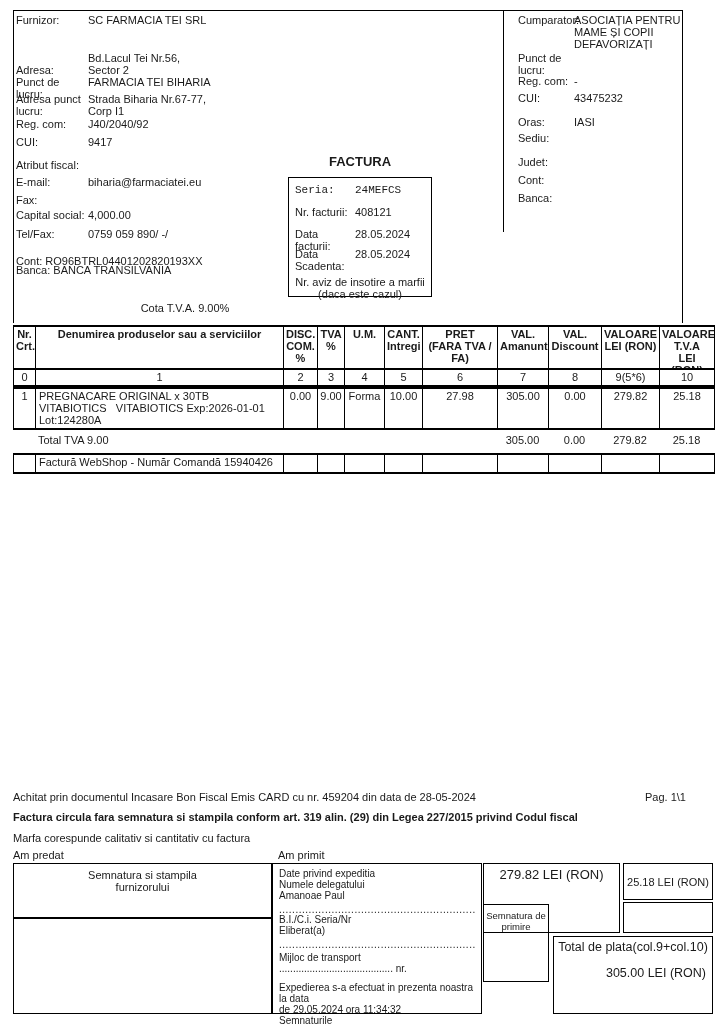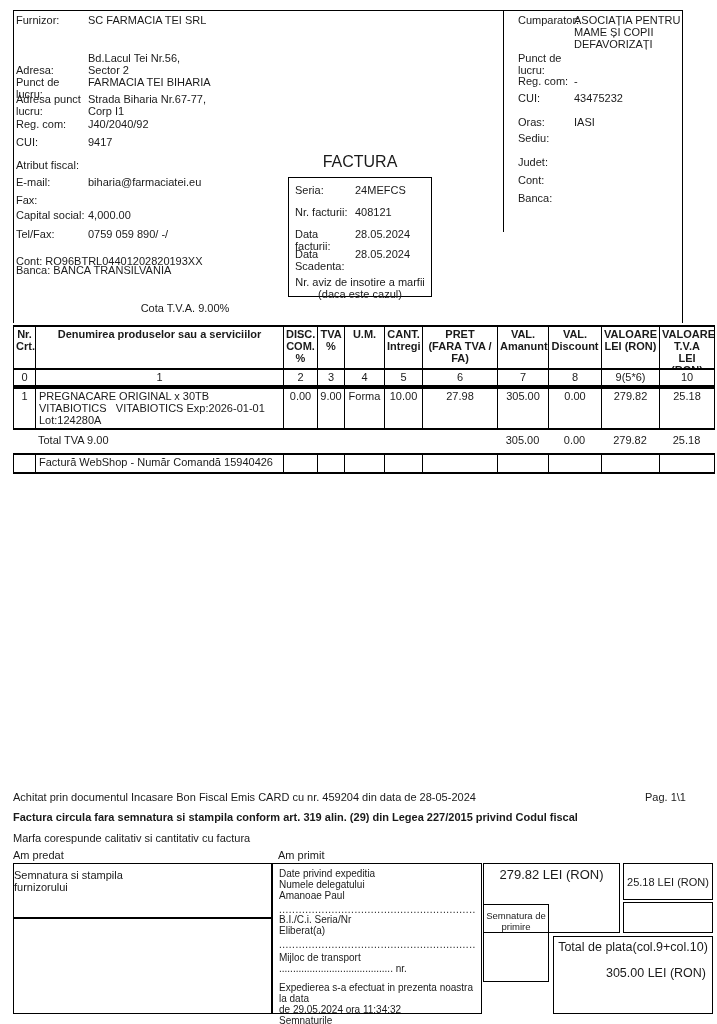--- a/index.html
+++ b/index.html
@@ -15,21 +15,21 @@
 
   .frow { position:absolute; display:flex; line-height:12px; }
   .frow .lab { white-space:pre-line; }
   .frow .val { white-space:pre-wrap; }
   .labL { width:72px; flex:none; }
   .labR { width:56px; flex:none; }
   .cota { position:absolute; left:60px; top:302px; width:250px; text-align:center; }
 
   
   .inv-title { position:absolute; left:260px; top:156px; width:200px; text-align:center;
-               font-weight:normal; font-size:16px; }
+               font-weight:bold; font-size:13px; }
   .invbox { position:absolute; left:288px; top:177px; width:144px; height:120px; border:1px solid #000; }
   .invrow { position:absolute; left:6px; display:flex; }
   .invrow .lab { width:60px; flex:none; white-space:pre-line; }
   .aviz { position:absolute; left:0; width:100%; text-align:center; line-height:12px; }
 
   
   .trow { display:grid; grid-template-columns:22px 248px 34px 27px 40px 38px 75px 51px 53px 58px 55px; }
   .tc { border-right:1px solid #000; padding:1px 2px; text-align:center; white-space:pre-line;
         overflow:hidden; }
   .tc.name { text-align:left; white-space:pre-wrap; padding-left:3px; }
@@ -52,21 +52,21 @@
   .twebshop { position:absolute; left:13px; top:453px; width:702px;
               border-left:1px solid #000; border-top:2px solid #000; border-bottom:2px solid #000; }
   .twebshop .tc { height:17px; }
 
   
   .note { position:absolute; left:13px; }
   .bold { font-weight:bold; }
 
   
   .sigbox { position:absolute; left:13px; top:863px; width:259px; height:151px; border:1px solid #000; }
-  .sigbox .sigtop { height:55px; border-bottom:2px solid #000; text-align:left;
+  .sigbox .sigtop { height:55px; border-bottom:2px solid #000; text-align:center;
                     padding-top:5px; white-space:pre-line; }
   .expbox { position:absolute; left:272px; top:863px; width:210px; height:151px;
             border:1px solid #000; font-size:10px; line-height:11px; padding:4px 6px; }
   .expbox .dots { letter-spacing:0.5px; overflow:hidden; white-space:nowrap; height:10px; }
   .expbox .mt { margin-top:3px; }
   .expbox .disp { margin-top:8px; white-space:pre-line; }
 
   .accizebox { position:absolute; left:483px; top:863px; width:137px; height:70px;
                border:1px solid #000; display:flex; }
   .accizebox .alab { width:51px; flex:none; border-right:1px solid #000; font-size:9.5px;
@@ -180,21 +180,21 @@
       <span class="lab labR">Cont:</span>
       <span class="val"></span>
     </div>
   <div class="frow" style="left:518px;top:192px;">
       <span class="lab labR">Banca:</span>
       <span class="val"></span>
     </div>
 
   <div class="inv-title">FACTURA</div>
   <div class="invbox">
-    <div class="invrow" style="top:6px;">
+    <div class="invrow" style="top:6px;font-family:Liberation Mono, monospace;">
         <span class="lab">Seria:</span>
         <span>24MEFCS</span>
       </div>
     <div class="invrow" style="top:28px;">
         <span class="lab">Nr. facturii:</span>
         <span>408121</span>
       </div>
     <div class="invrow" style="top:50px;">
         <span class="lab">Data facturii:</span>
         <span>28.05.2024</span>

